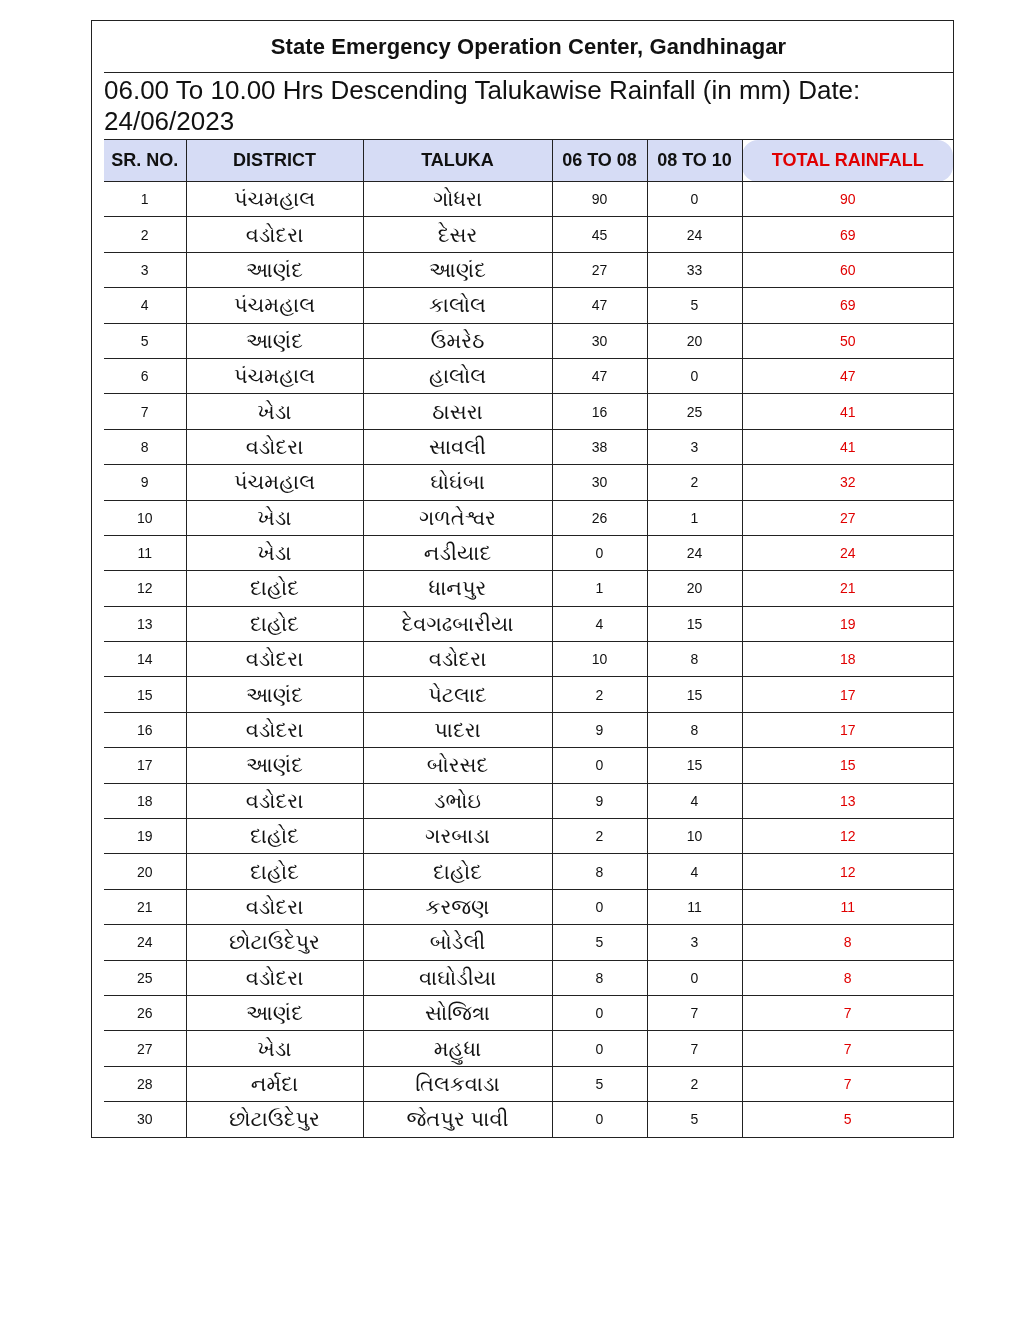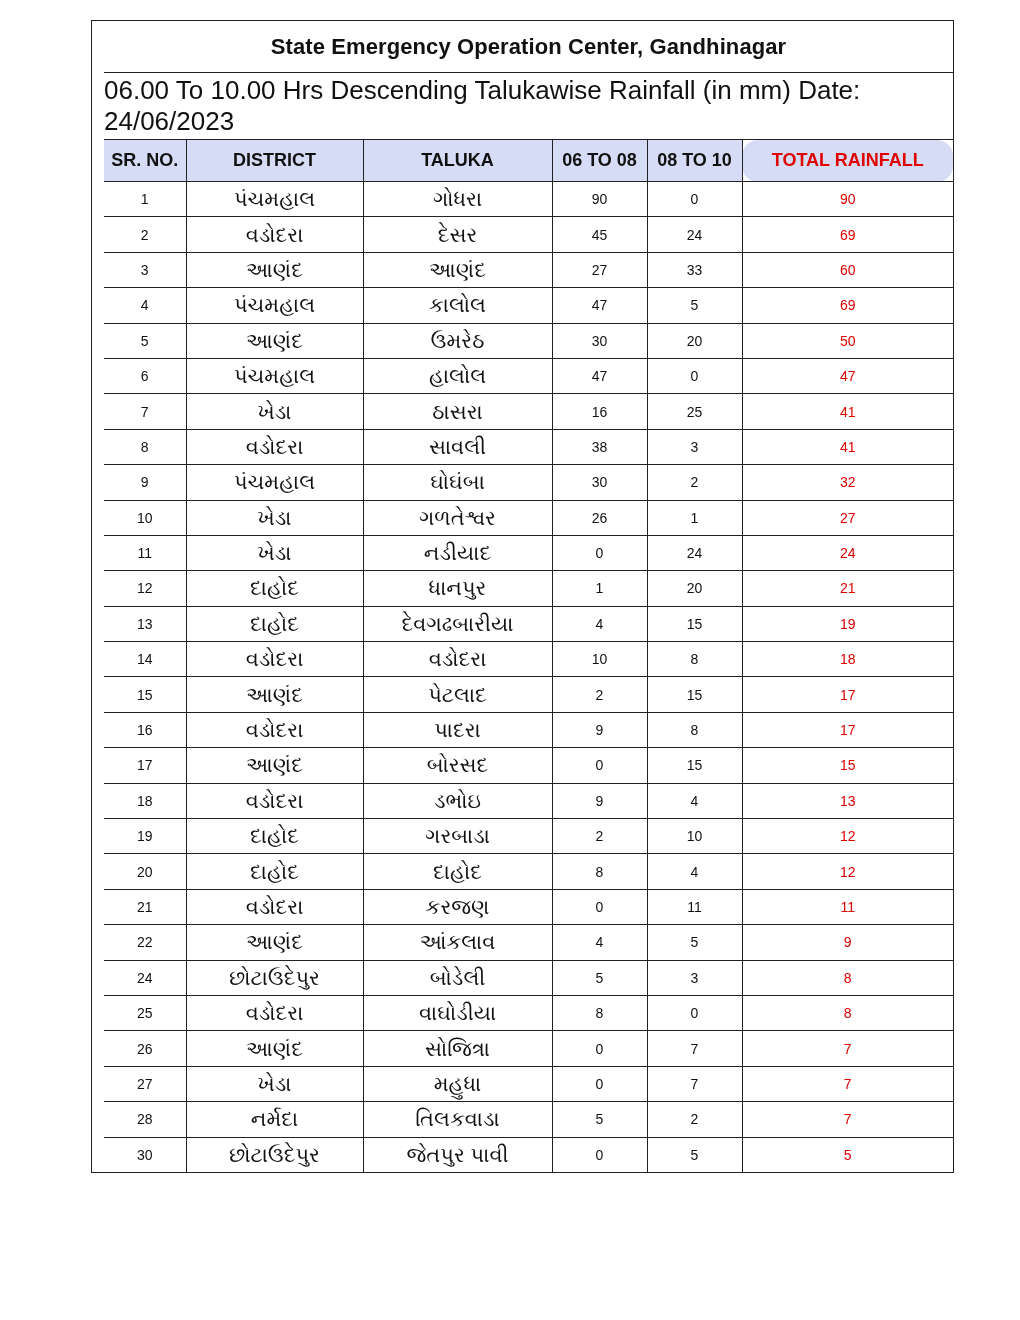--- a/index.html
+++ b/index.html
@@ -268,28 +268,20 @@
         </tr>
         <tr>
           <td>21</td>
           <td class="guj">વડોદરા</td>
           <td class="guj">કરજણ</td>
           <td>0</td>
           <td>11</td>
           <td class="total">11</td>
         </tr>
         <tr>
-          <td>22</td>
-          <td class="guj">આણંદ</td>
-          <td class="guj">આંકલાવ</td>
-          <td>4</td>
-          <td>5</td>
-          <td class="total">9</td>
-        </tr>
-        <tr>
           <td>24</td>
           <td class="guj">છોટાઉદેપુર</td>
           <td class="guj">બોડેલી</td>
           <td>5</td>
           <td>3</td>
           <td class="total">8</td>
         </tr>
         <tr>
           <td>25</td>
           <td class="guj">વડોદરા</td>

